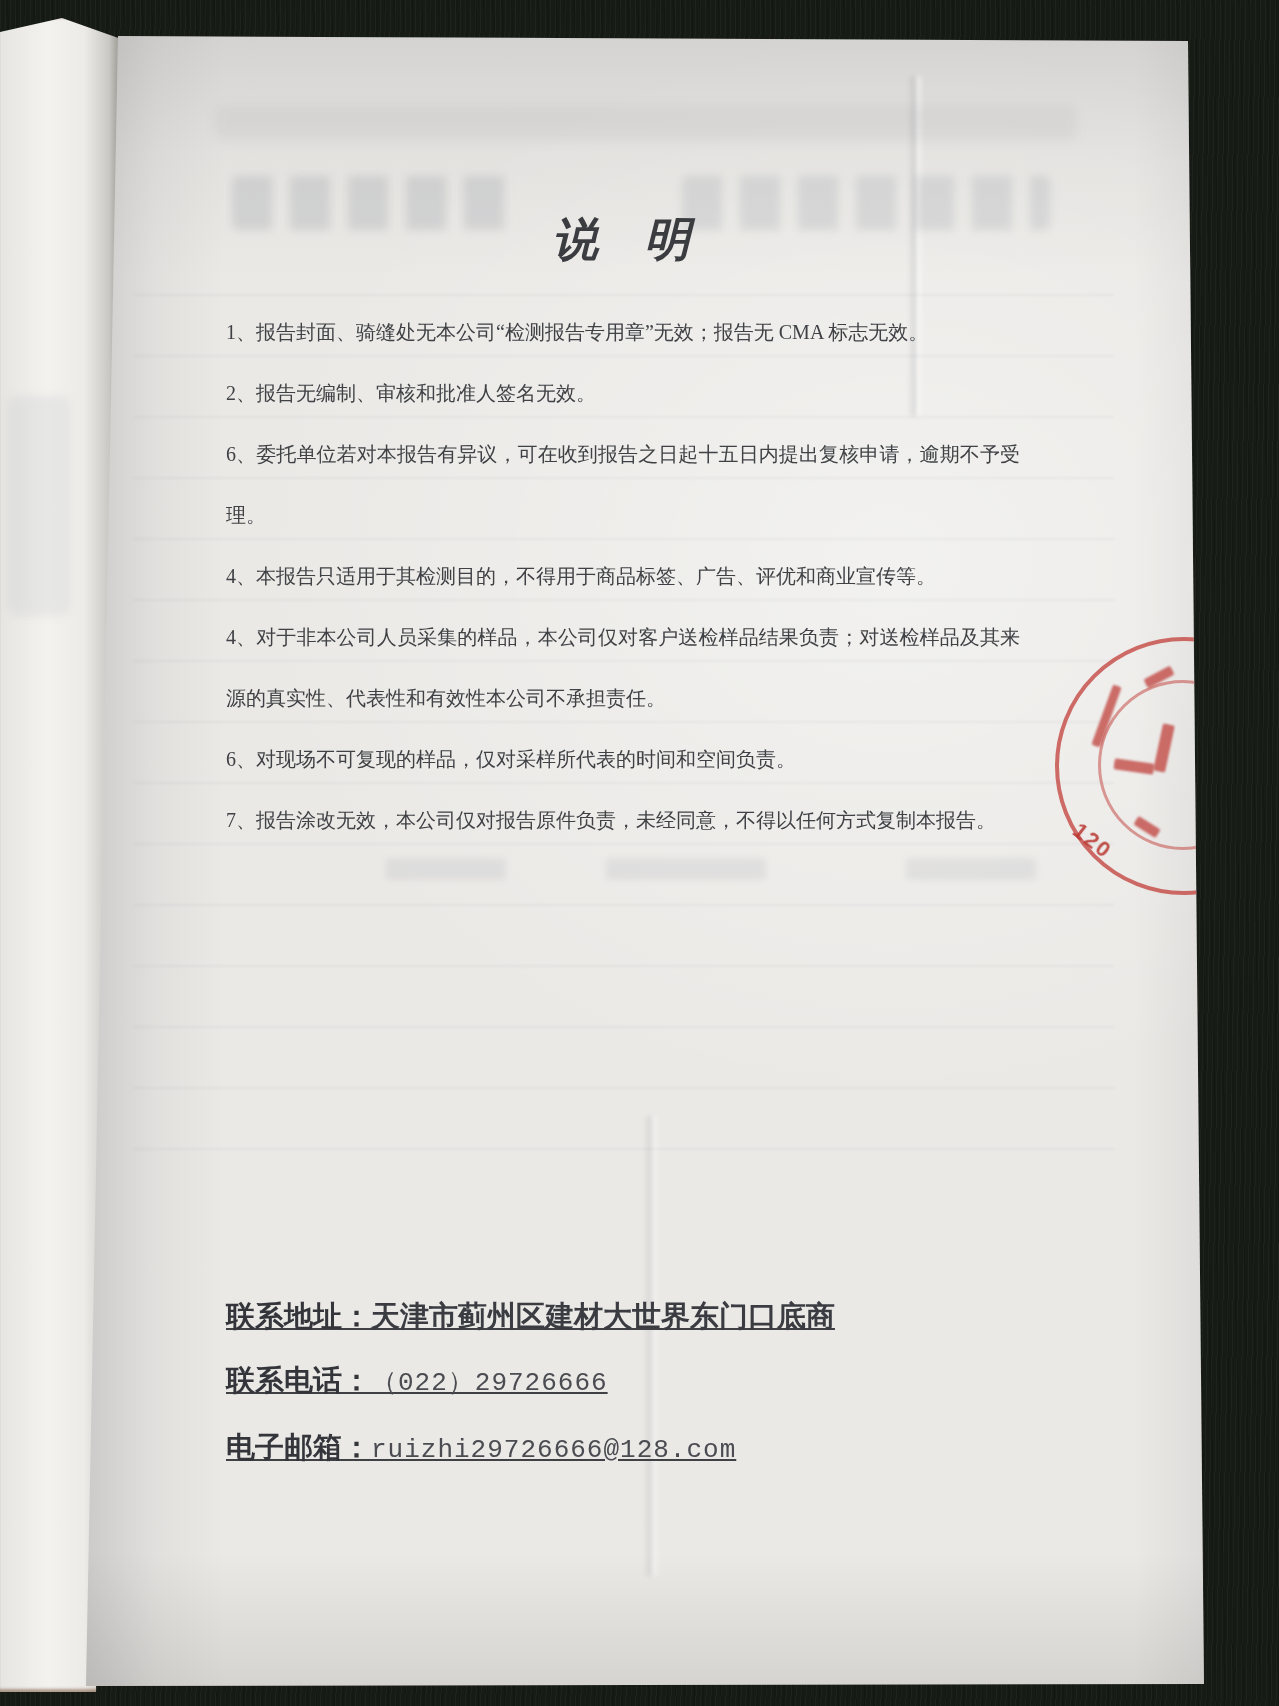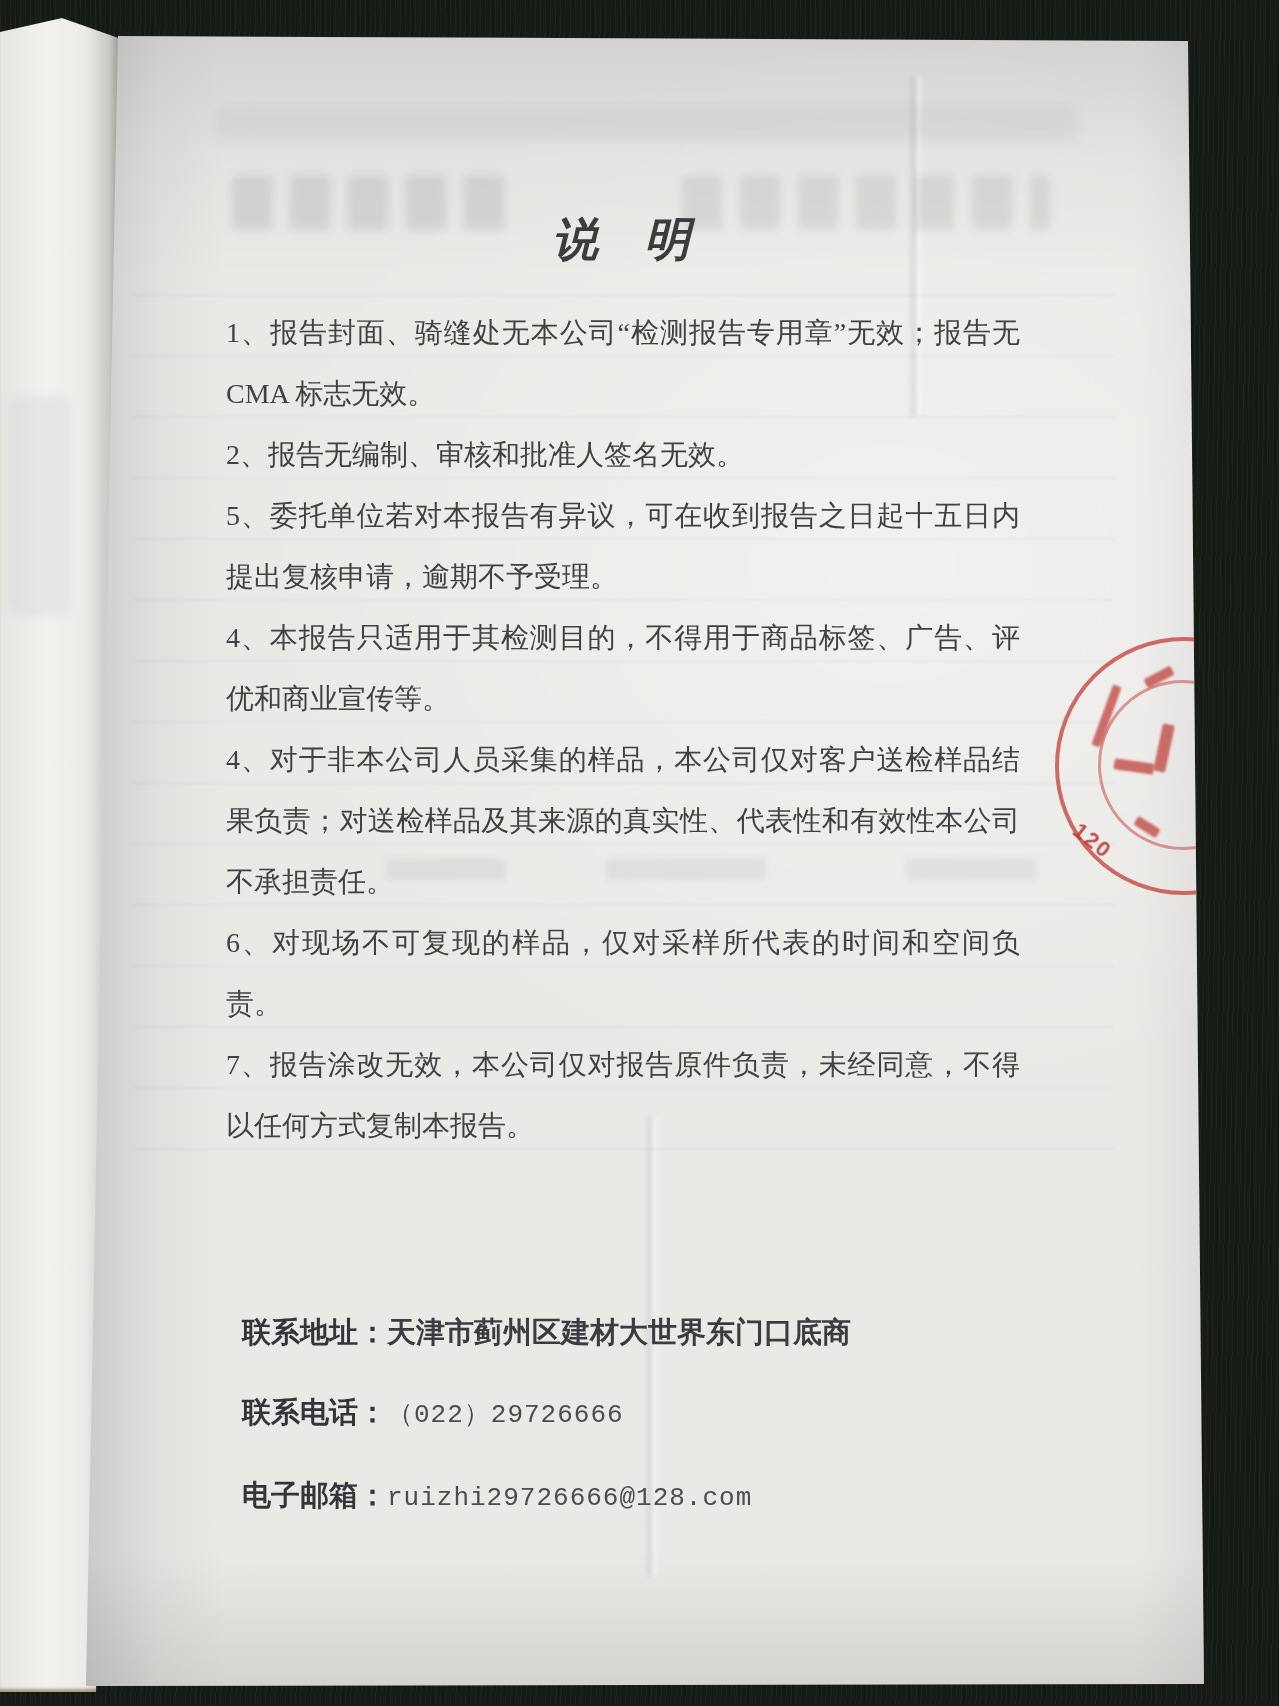--- a/index.html
+++ b/index.html
@@ -48,24 +48,24 @@
     background:repeating-linear-gradient(90deg,rgba(92,98,116,.13) 0 40px,transparent 40px 58px);filter:blur(4px);border-radius:6px;}
   .ghost-lines{left:48px;top:258px;width:980px;height:910px;
     background:repeating-linear-gradient(180deg,rgba(100,105,125,.055) 0 2px,transparent 2px 61px);filter:blur(1px);}
   .ghost-row span{position:absolute;height:22px;background:rgba(95,100,118,.09);filter:blur(3px);border-radius:4px;}
   
   .title{
     position:absolute;left:140px;top:176px;width:790px;margin:0;
     font-size:46px;font-weight:600;color:#3a3c40;text-align:center;
     letter-spacing:1em;padding-left:1em;box-sizing:border-box;line-height:56px;font-style:italic;
   }
-  .body-text{position:absolute;left:140px;top:266px;width:794px;font-size:28px;line-height:61px;text-align:justify;}
+  .body-text{position:absolute;left:140px;top:266px;width:794px;font-size:20px;line-height:61px;text-align:justify;}
   .body-text p{margin:0;}
   .contact{position:absolute;left:140px;top:1248px;width:794px;font-size:29px;line-height:64px;}
-  .contact p{margin:16px;white-space:nowrap;}
+  .contact p{margin:0;white-space:nowrap;text-decoration:underline;}
   .contact .lbl{font-family:"Liberation Sans","DejaVu Sans",sans-serif;font-weight:700;color:#33353a;}
   .contact .val-cjk{font-family:"Liberation Sans","DejaVu Sans",sans-serif;font-weight:600;color:#3a3c41;}
   .contact .val-mono{font-family:"Liberation Mono","DejaVu Sans Mono",monospace;font-size:26px;letter-spacing:1px;color:#4a4c51;}
   
   .stamp{position:absolute;left:0;top:0;width:100%;height:100%;pointer-events:none;}
   .stamp .ring-outer{position:absolute;left:969px;top:601px;width:250px;height:250px;border-radius:50%;
     border:4px solid rgba(193,62,56,.75);filter:blur(.6px);}
   .stamp .ring-inner{position:absolute;left:1012px;top:644px;width:164px;height:164px;border-radius:50%;
     border:3px solid rgba(193,62,56,.5);filter:blur(.7px);}
   .stamp .digits{position:absolute;left:985px;top:792px;transform:rotate(38deg);
@@ -99,21 +99,21 @@
       <span style="left:300px;top:822px;width:120px;"></span>
       <span style="left:520px;top:822px;width:160px;"></span>
       <span style="left:820px;top:822px;width:130px;"></span>
     </div>
 
     <h1 class="title">说明</h1>
 
     <div class="body-text">
       <p>1、报告封面、骑缝处无本公司“检测报告专用章”无效；报告无 CMA 标志无效。</p>
       <p>2、报告无编制、审核和批准人签名无效。</p>
-      <p>5、委托单位若对本报告有异议，可在收到报告之日起十五日内提出复核申请，逾期不予受理。</p>
+      <p>6、委托单位若对本报告有异议，可在收到报告之日起十五日内提出复核申请，逾期不予受理。</p>
       <p>4、本报告只适用于其检测目的，不得用于商品标签、广告、评优和商业宣传等。</p>
       <p>4、对于非本公司人员采集的样品，本公司仅对客户送检样品结果负责；对送检样品及其来源的真实性、代表性和有效性本公司不承担责任。</p>
       <p>6、对现场不可复现的样品，仅对采样所代表的时间和空间负责。</p>
       <p>7、报告涂改无效，本公司仅对报告原件负责，未经同意，不得以任何方式复制本报告。</p>
     </div>
 
     <div class="contact">
       <p>
         <span class="lbl">联系地址：</span><span class="val-cjk">天津市蓟州区建材大世界东门口底商</span>
       </p>

